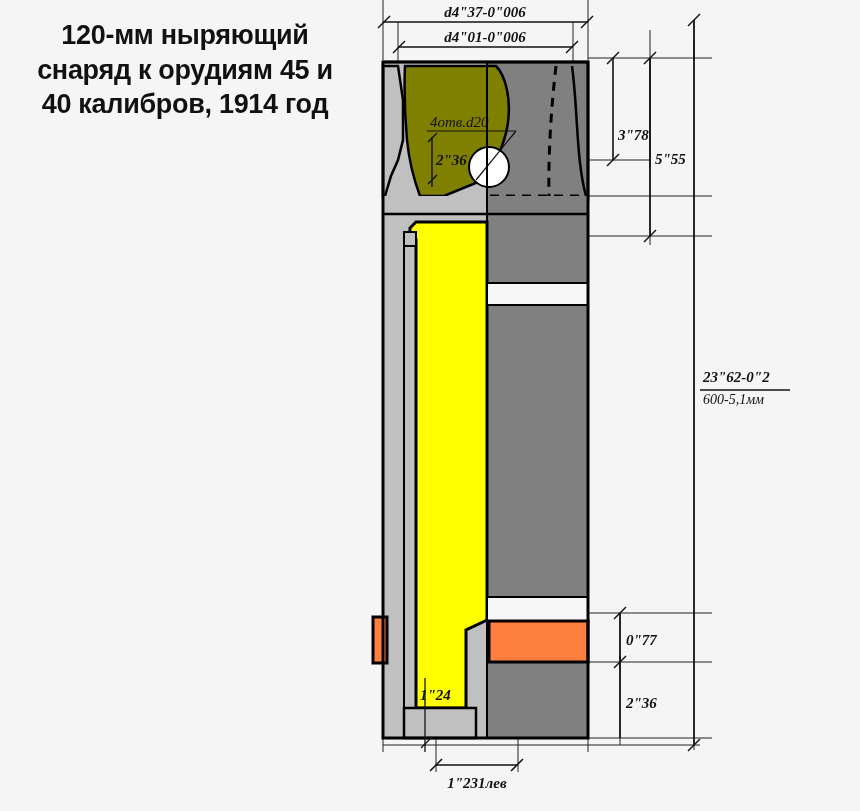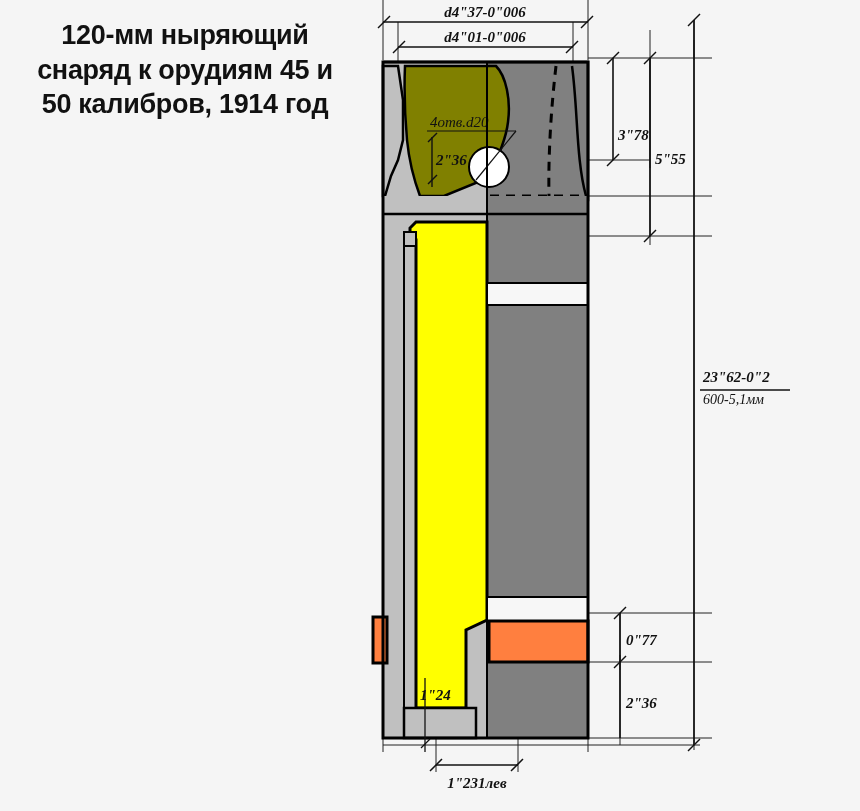--- a/index.html
+++ b/index.html
@@ -38,21 +38,21 @@
   .dimtext.sub{font-weight:normal;font-size:14px;}
   .dimtext.nose{font-size:15px;font-weight:normal;}
 </style>
 </head>
 <body>
 
 <div id="root">
 
   <div class="title">120-мм ныряющий
 снаряд к орудиям 45 и
-50 калибров, 1914 год</div>
+40 калибров, 1914 год</div>
 
   <svg id="drawing" viewBox="0 0 860 811">
 
     <g stroke="#222" stroke-width="1" fill="none">
 
       <line x1="383" y1="0" x2="383" y2="60"></line>
       <line x1="588" y1="0" x2="588" y2="60"></line>
 
       <line x1="398" y1="22" x2="398" y2="62"></line>
       <line x1="573" y1="22" x2="573" y2="62"></line>

